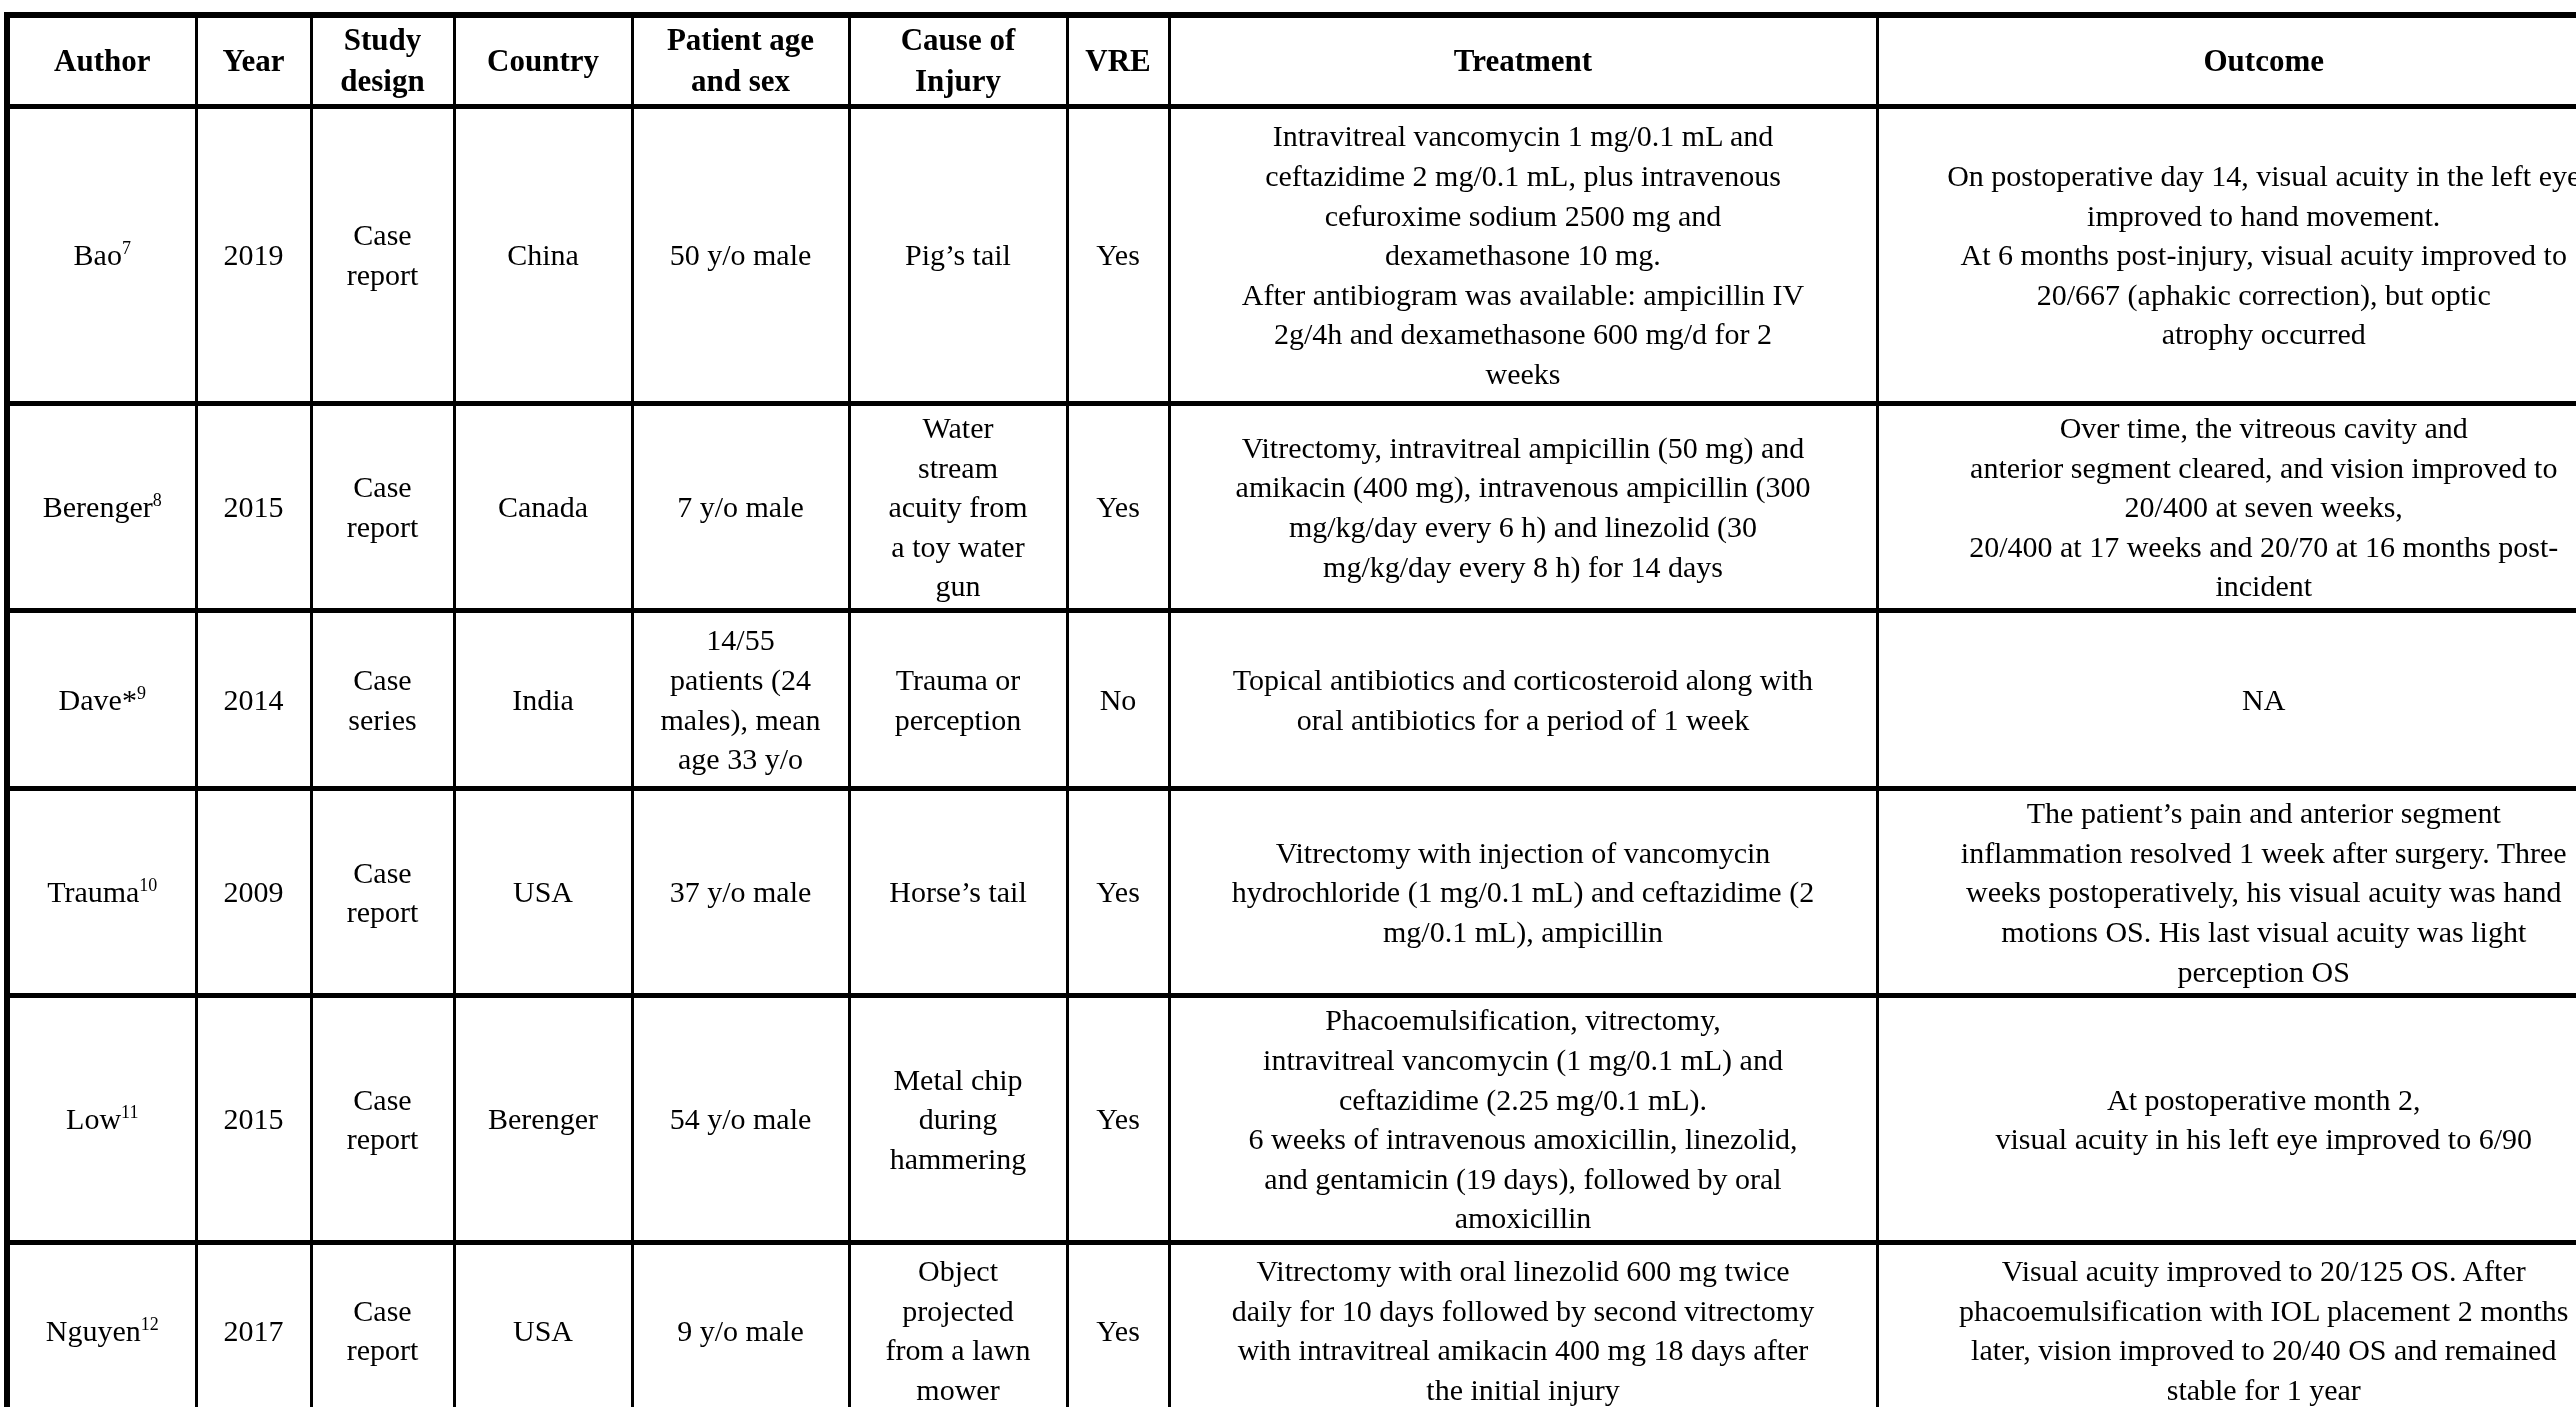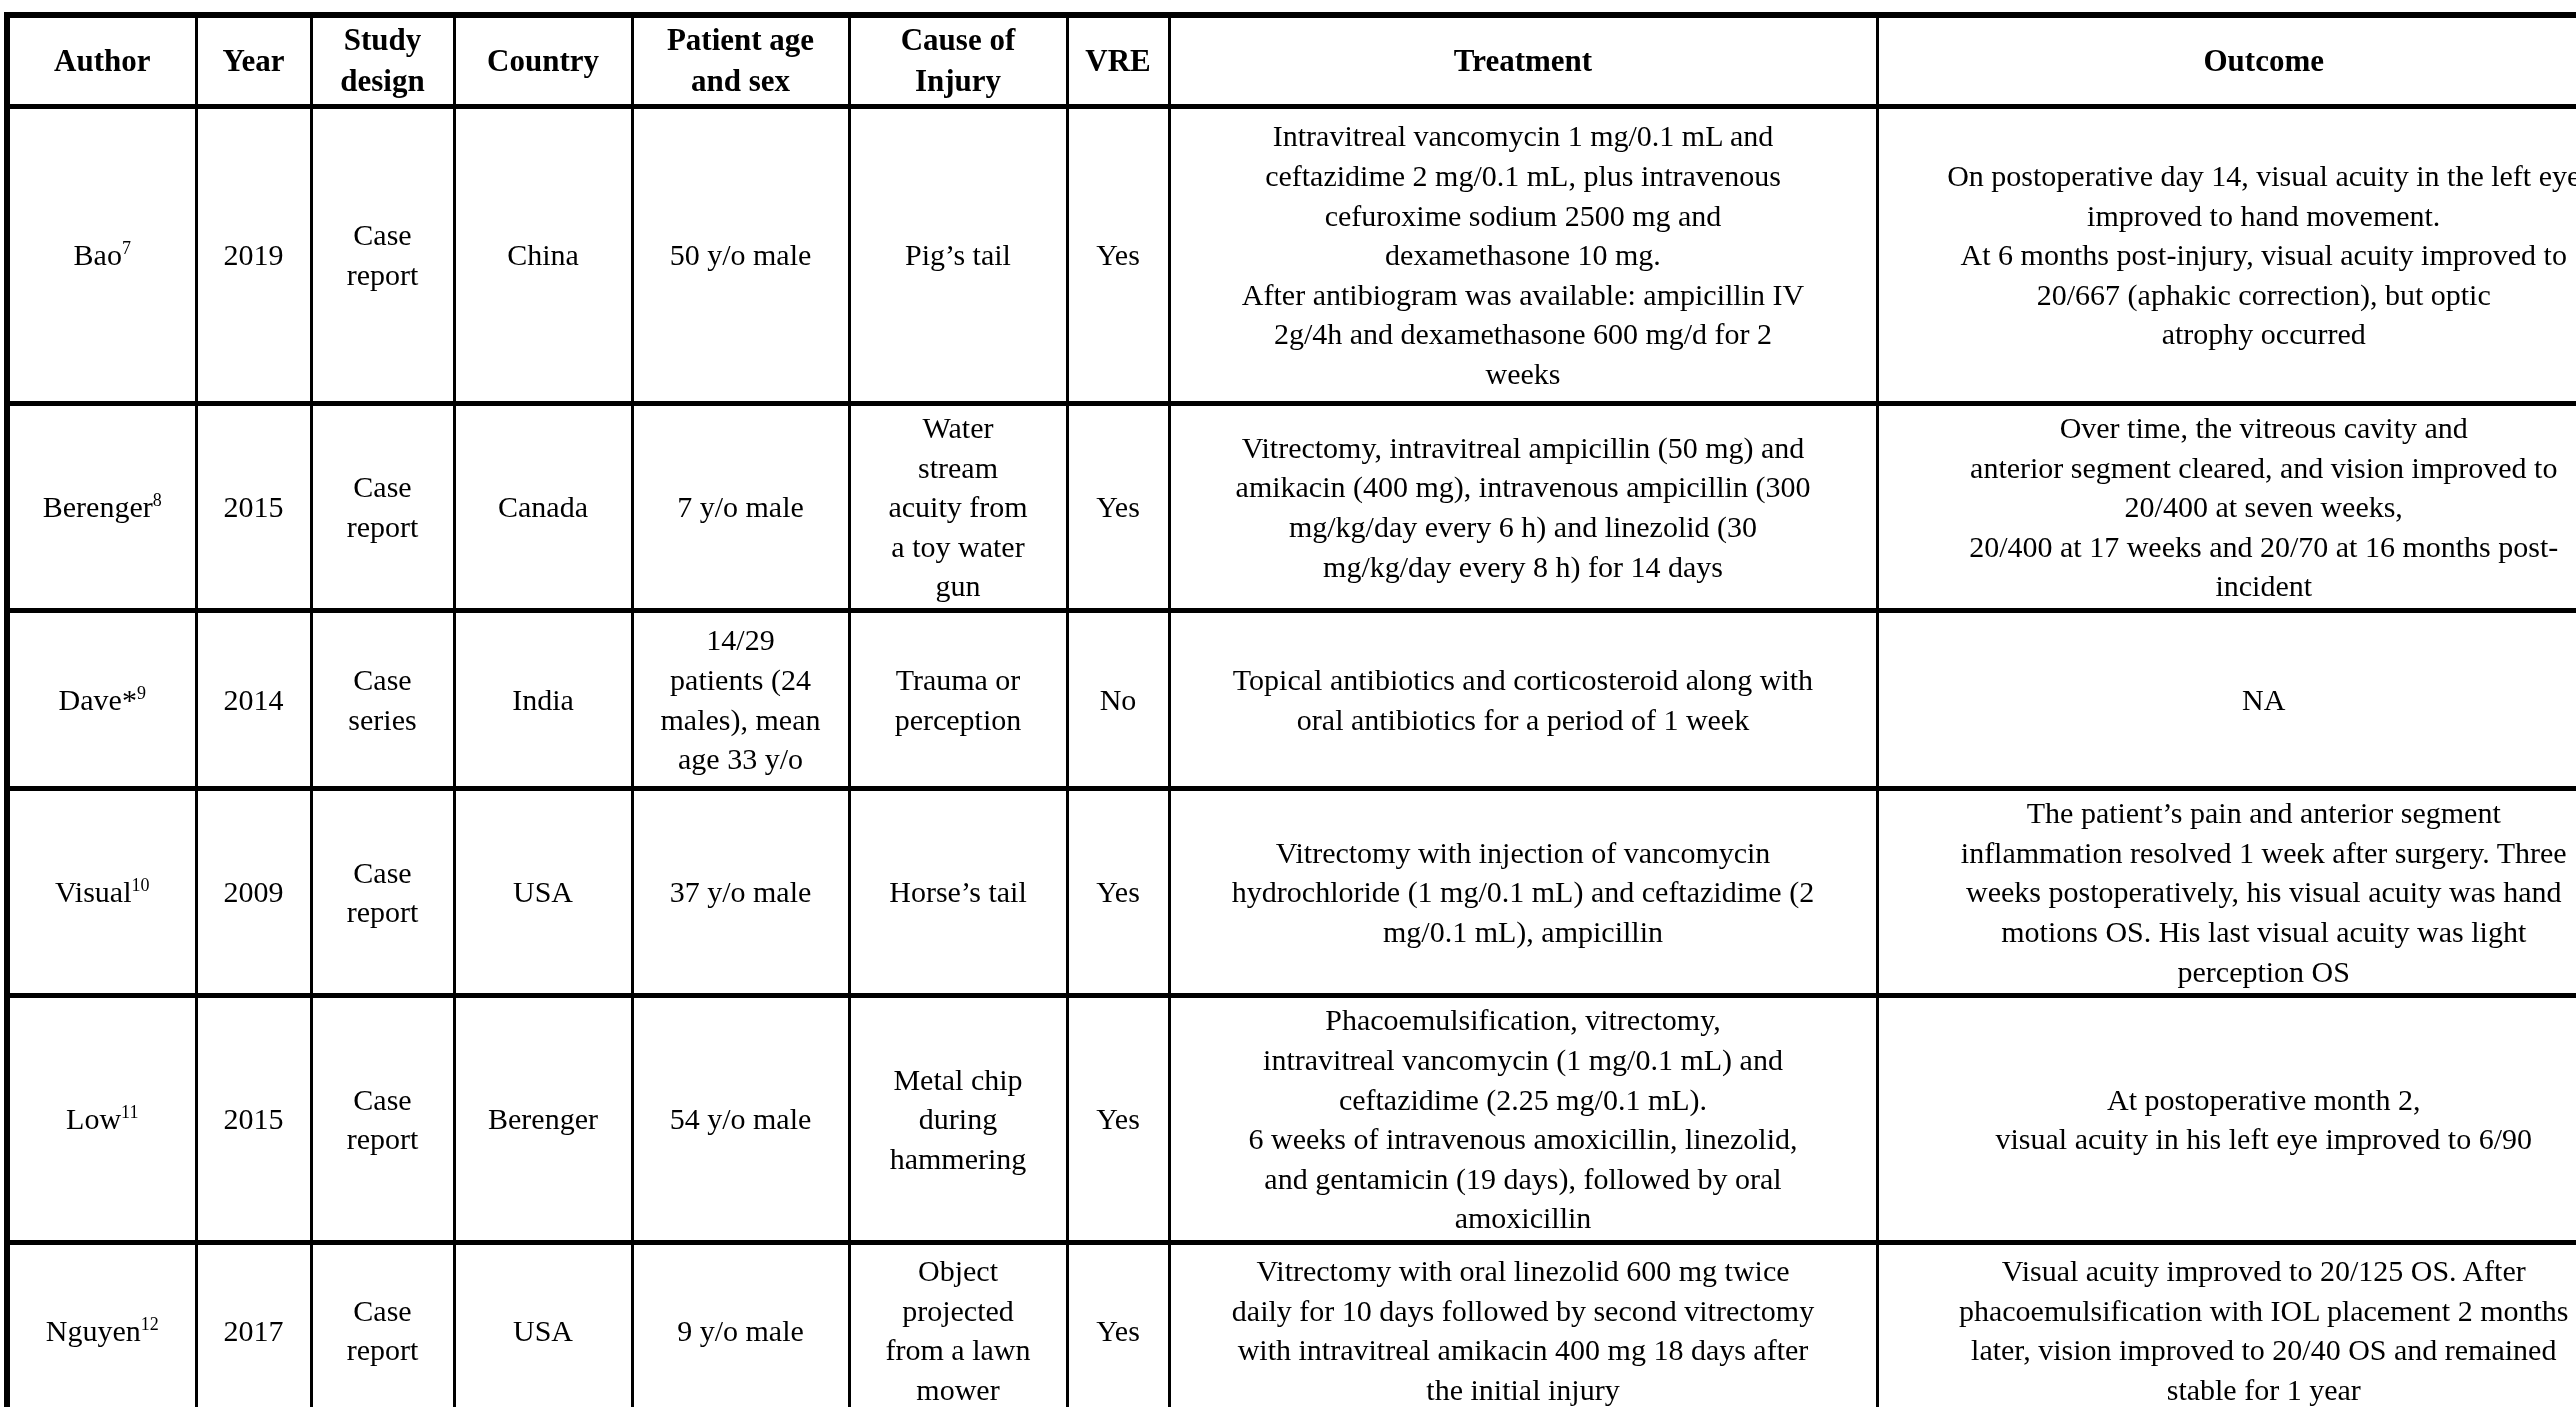--- a/index.html
+++ b/index.html
@@ -122,33 +122,33 @@
 20/400 at seven weeks,
 20/400 at 17 weeks and 20/70 at 16 months post-
 incident</td>
       </tr>
       <tr style="height: 178px;">
         <td><span>Dave*</span><sup>9</sup></td>
         <td>2014</td>
         <td>Case
 series</td>
         <td>India</td>
-        <td>14/29
+        <td>14/55
 patients (24
 males), mean
 age 33 y/o</td>
         <td>Trauma or
 perception</td>
         <td>No</td>
         <td>Topical antibiotics and corticosteroid along with
 oral antibiotics for a period of 1 week</td>
         <td>NA</td>
       </tr>
       <tr style="height: 196px;">
-        <td><span>Visual</span><sup>10</sup></td>
+        <td><span>Trauma</span><sup>10</sup></td>
         <td>2009</td>
         <td>Case
 report</td>
         <td>USA</td>
         <td>37 y/o male</td>
         <td>Horse’s tail</td>
         <td>Yes</td>
         <td>Vitrectomy with injection of vancomycin
 hydrochloride (1 mg/0.1 mL) and ceftazidime (2
 mg/0.1 mL), ampicillin</td>

